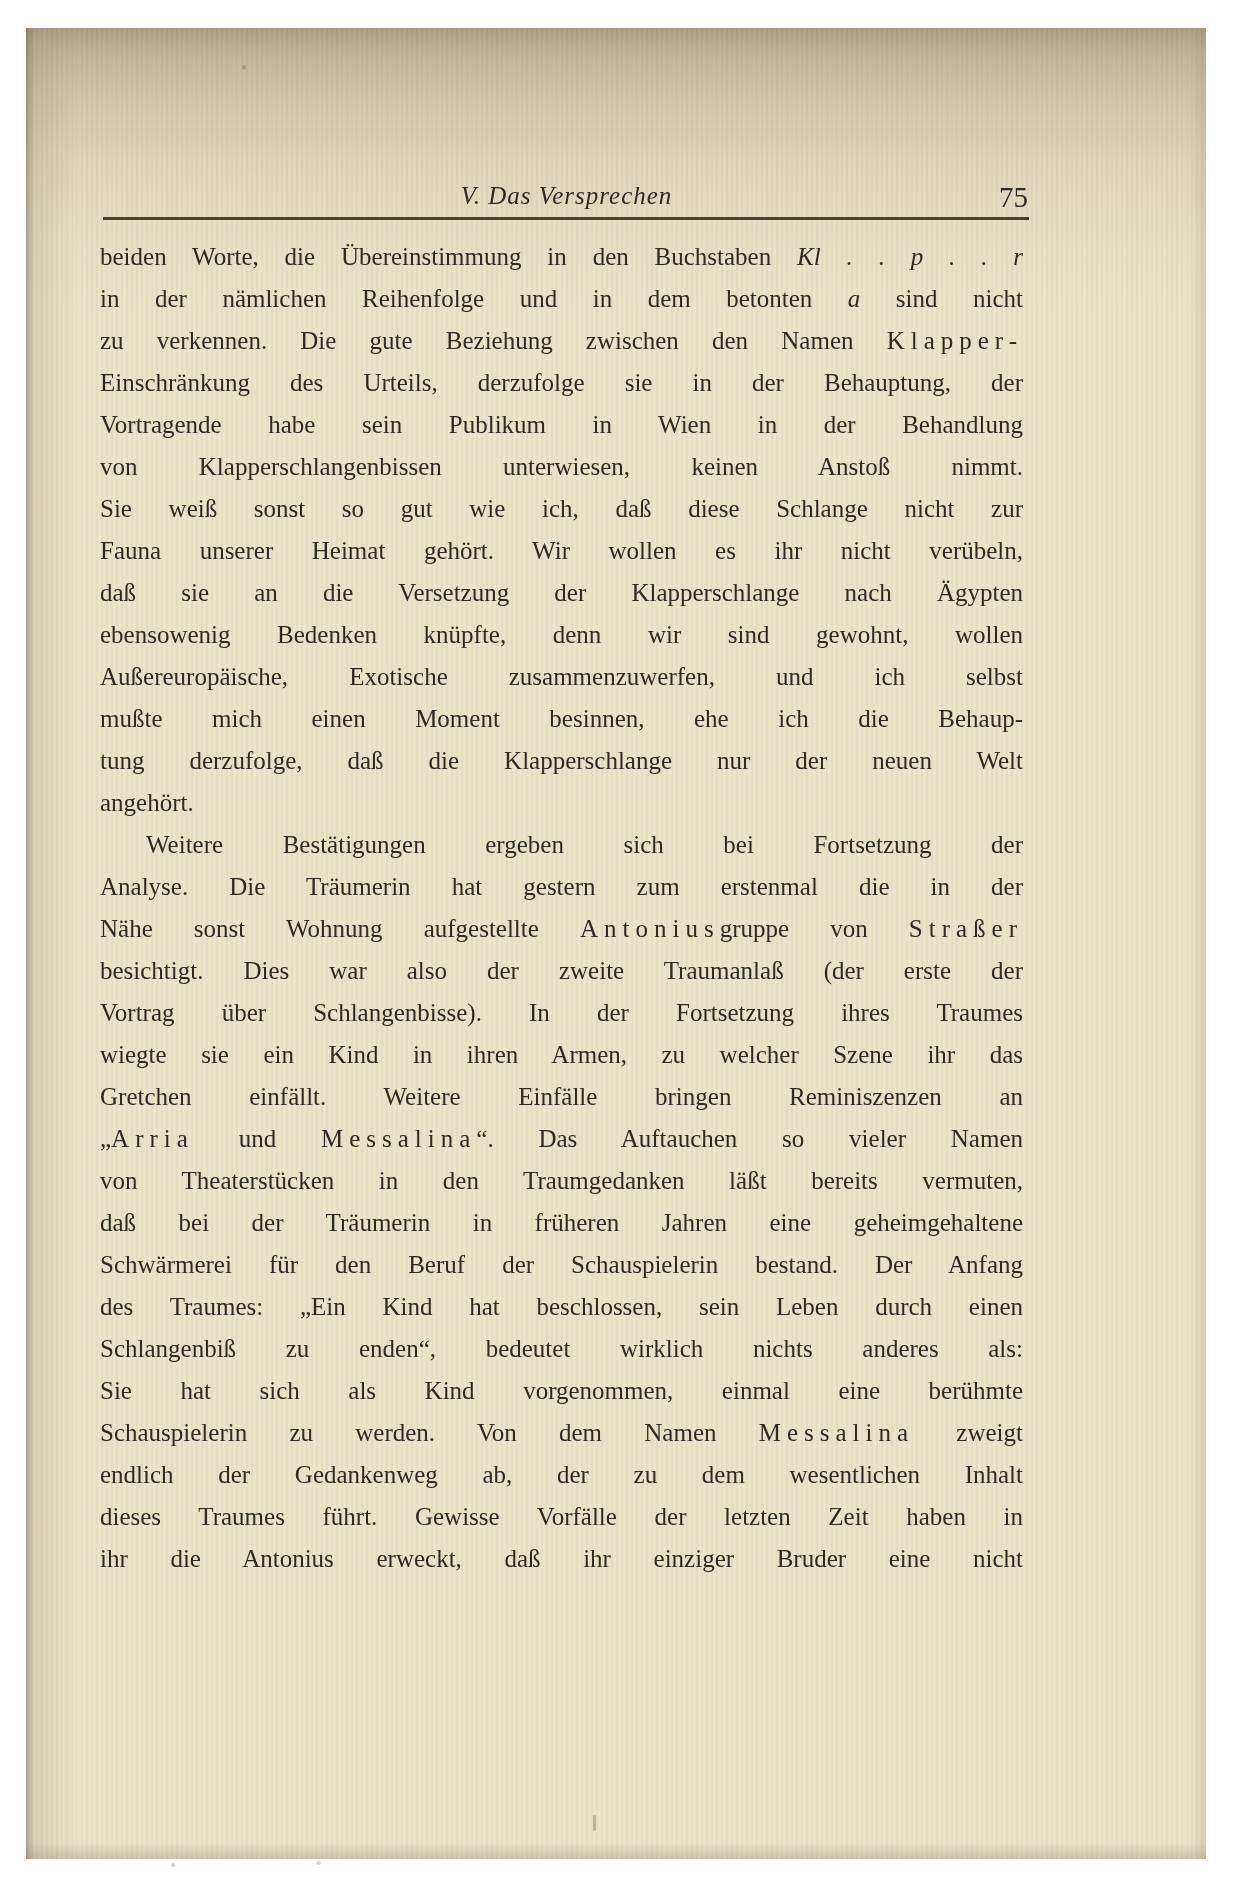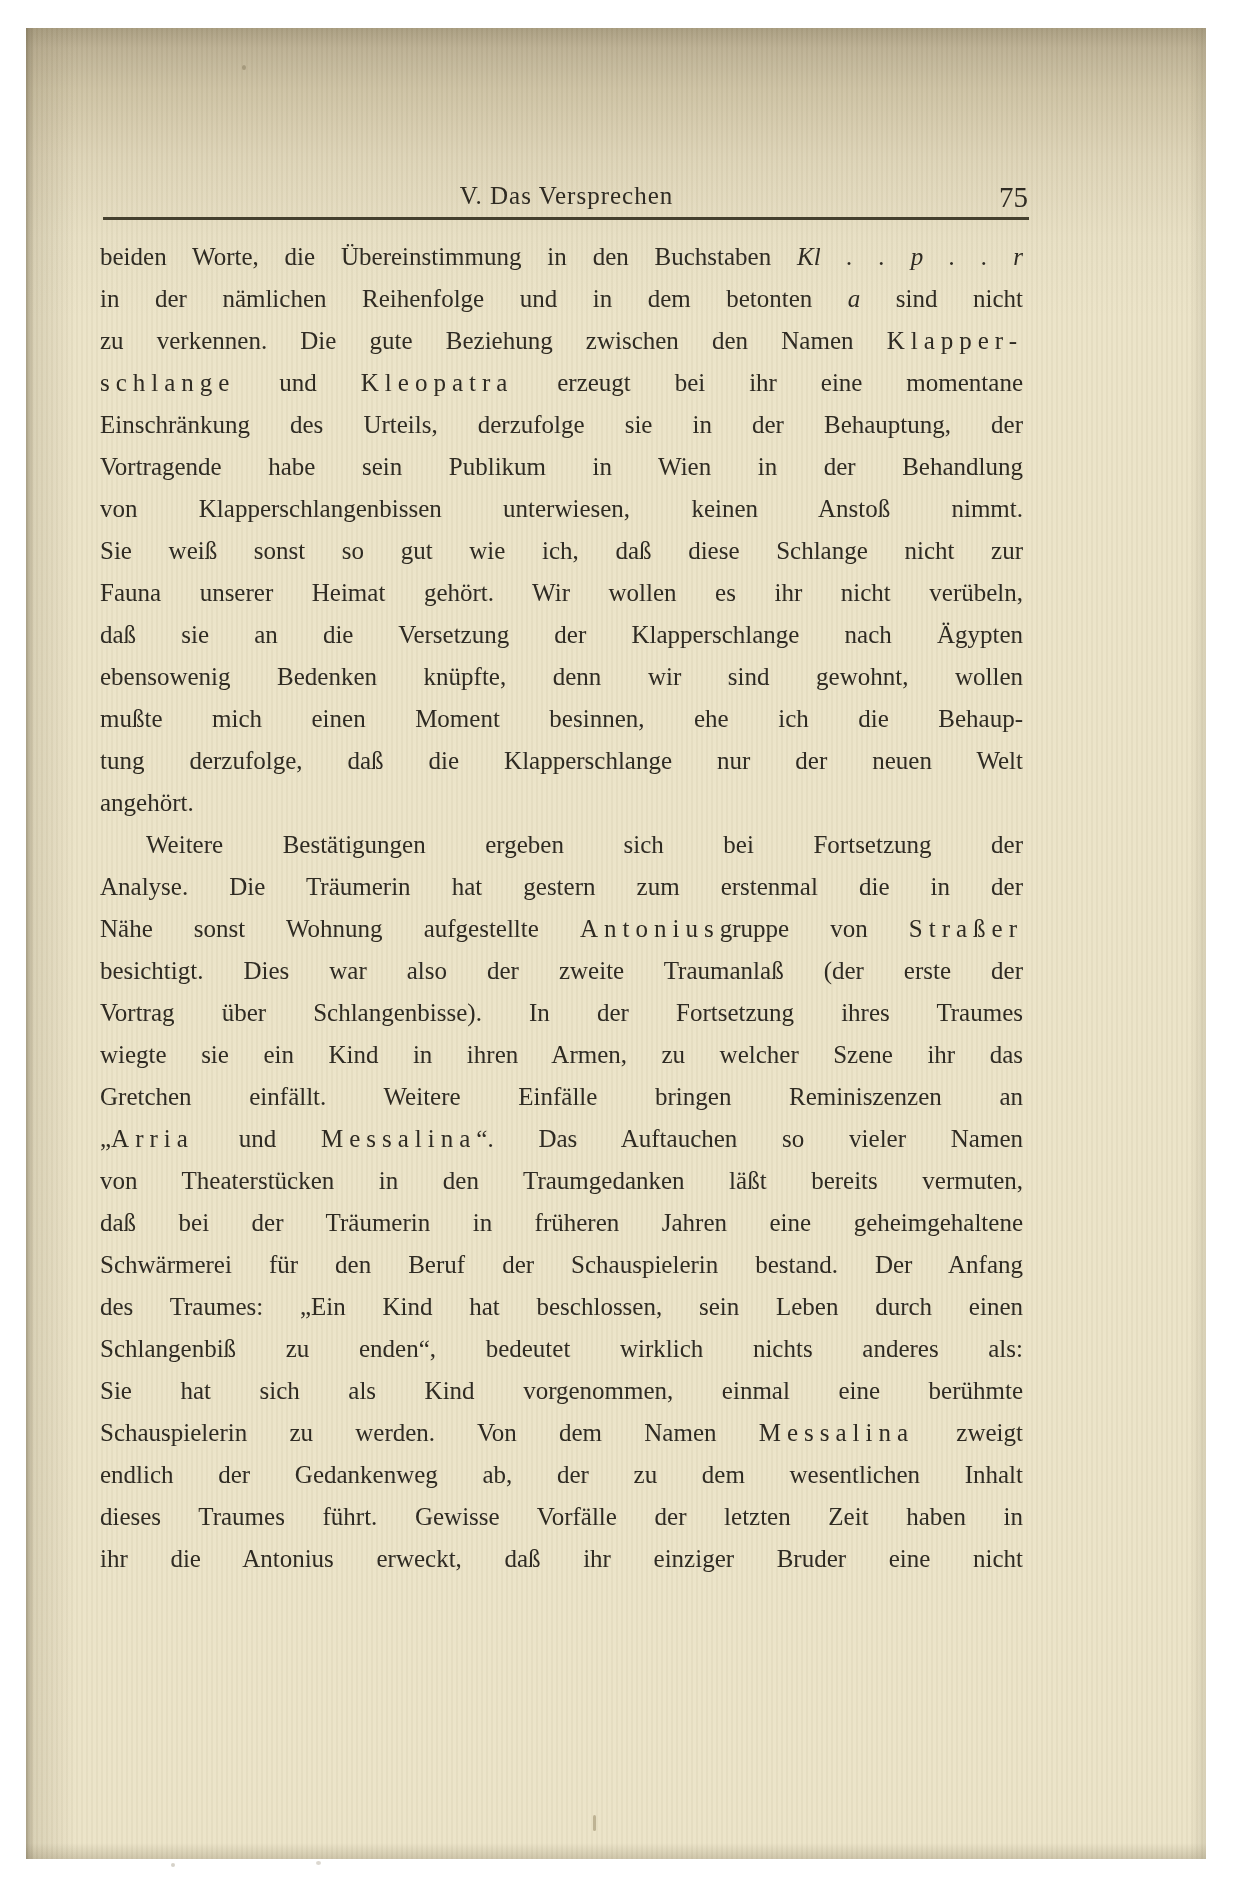--- a/index.html
+++ b/index.html
@@ -14,21 +14,21 @@
     background:
       repeating-linear-gradient(90deg, rgba(120,110,85,0.05) 0 2px, rgba(255,255,255,0.04) 2px 5px),
       linear-gradient(90deg, rgba(110,100,76,0.50) 0px, rgba(150,138,110,0.22) 8px, rgba(150,138,110,0) 50px),
       linear-gradient(270deg, rgba(140,130,104,0.22) 0px, rgba(140,130,104,0) 16px),
       linear-gradient(0deg,  rgba(146,134,106,0.35) 0px, rgba(146,134,106,0) 16px),
       linear-gradient(180deg, #a89c7f 0px, #bcb093 20px, #cdc2a3 62px, #ddd3b6 130px, #e7dfc3 210px, #ebe3c7 290px);
   }
   .ink{color:#2f2b23;}
   #chapter-title{
     position:absolute;left:105px;top:182px;width:923px;
-    text-align:center;font-size:25px;line-height:1.1;
+    text-align:center;font-style:italic;font-size:25px;line-height:1.1;
     letter-spacing:1px;
   }
   #page-number{
     position:absolute;top:183px;right:209px;font-size:29px;line-height:1.0;text-align:center;
   }
   #header-rule{
     position:absolute;left:103px;top:217px;width:926px;height:3px;
     background:#45402f;
   }
   #body-text{
@@ -67,28 +67,28 @@
   <div id="chapter-title" class="ink">V. Das Versprechen</div>
 
   <div id="page-number" class="ink">75</div>
 
   <div id="header-rule"></div>
 
   <div id="body-text" class="ink">
     <div class="ln"><span>beiden Worte, die Übereinstimmung in den Buchstaben </span><span class="it">Kl . . p . . r</span></div>
     <div class="ln"><span>in der nämlichen Reihenfolge und in dem betonten </span><span class="it">a</span><span> sind nicht</span></div>
     <div class="ln"><span>zu verkennen. Die gute Beziehung zwischen den Namen </span><span class="sp">Klapper-</span></div>
-    <div class="ln"><span class="sp">schlange</span><span> und </span><span class="sp">Kleopatra</span><span> erzeugt bei ihr eine momentane</span></div>
     <div class="ln">Einschränkung des Urteils, derzufolge sie in der Behauptung, der</div>
     <div class="ln">Vortragende habe sein Publikum in Wien in der Behandlung</div>
     <div class="ln">von Klapperschlangenbissen unterwiesen, keinen Anstoß nimmt.</div>
     <div class="ln">Sie weiß sonst so gut wie ich, daß diese Schlange nicht zur</div>
     <div class="ln">Fauna unserer Heimat gehört. Wir wollen es ihr nicht verübeln,</div>
     <div class="ln">daß sie an die Versetzung der Klapperschlange nach Ägypten</div>
     <div class="ln">ebensowenig Bedenken knüpfte, denn wir sind gewohnt, wollen</div>
+    <div class="ln">Außereuropäische, Exotische zusammenzuwerfen, und ich selbst</div>
     <div class="ln">mußte mich einen Moment besinnen, ehe ich die Behaup-</div>
     <div class="ln">tung derzufolge, daß die Klapperschlange nur der neuen Welt</div>
     <div class="ln nojust">angehört.</div>
     <div class="ln indent">Weitere Bestätigungen ergeben sich bei Fortsetzung der</div>
     <div class="ln">Analyse. Die Träumerin hat gestern zum erstenmal die in der</div>
     <div class="ln"><span>Nähe sonst Wohnung aufgestellte </span><span class="sp">Antonius</span><span>gruppe von </span><span class="sp">Straßer</span></div>
     <div class="ln">besichtigt. Dies war also der zweite Traumanlaß (der erste der</div>
     <div class="ln">Vortrag über Schlangenbisse). In der Fortsetzung ihres Traumes</div>
     <div class="ln">wiegte sie ein Kind in ihren Armen, zu welcher Szene ihr das</div>
     <div class="ln">Gretchen einfällt. Weitere Einfälle bringen Reminiszenzen an</div>

